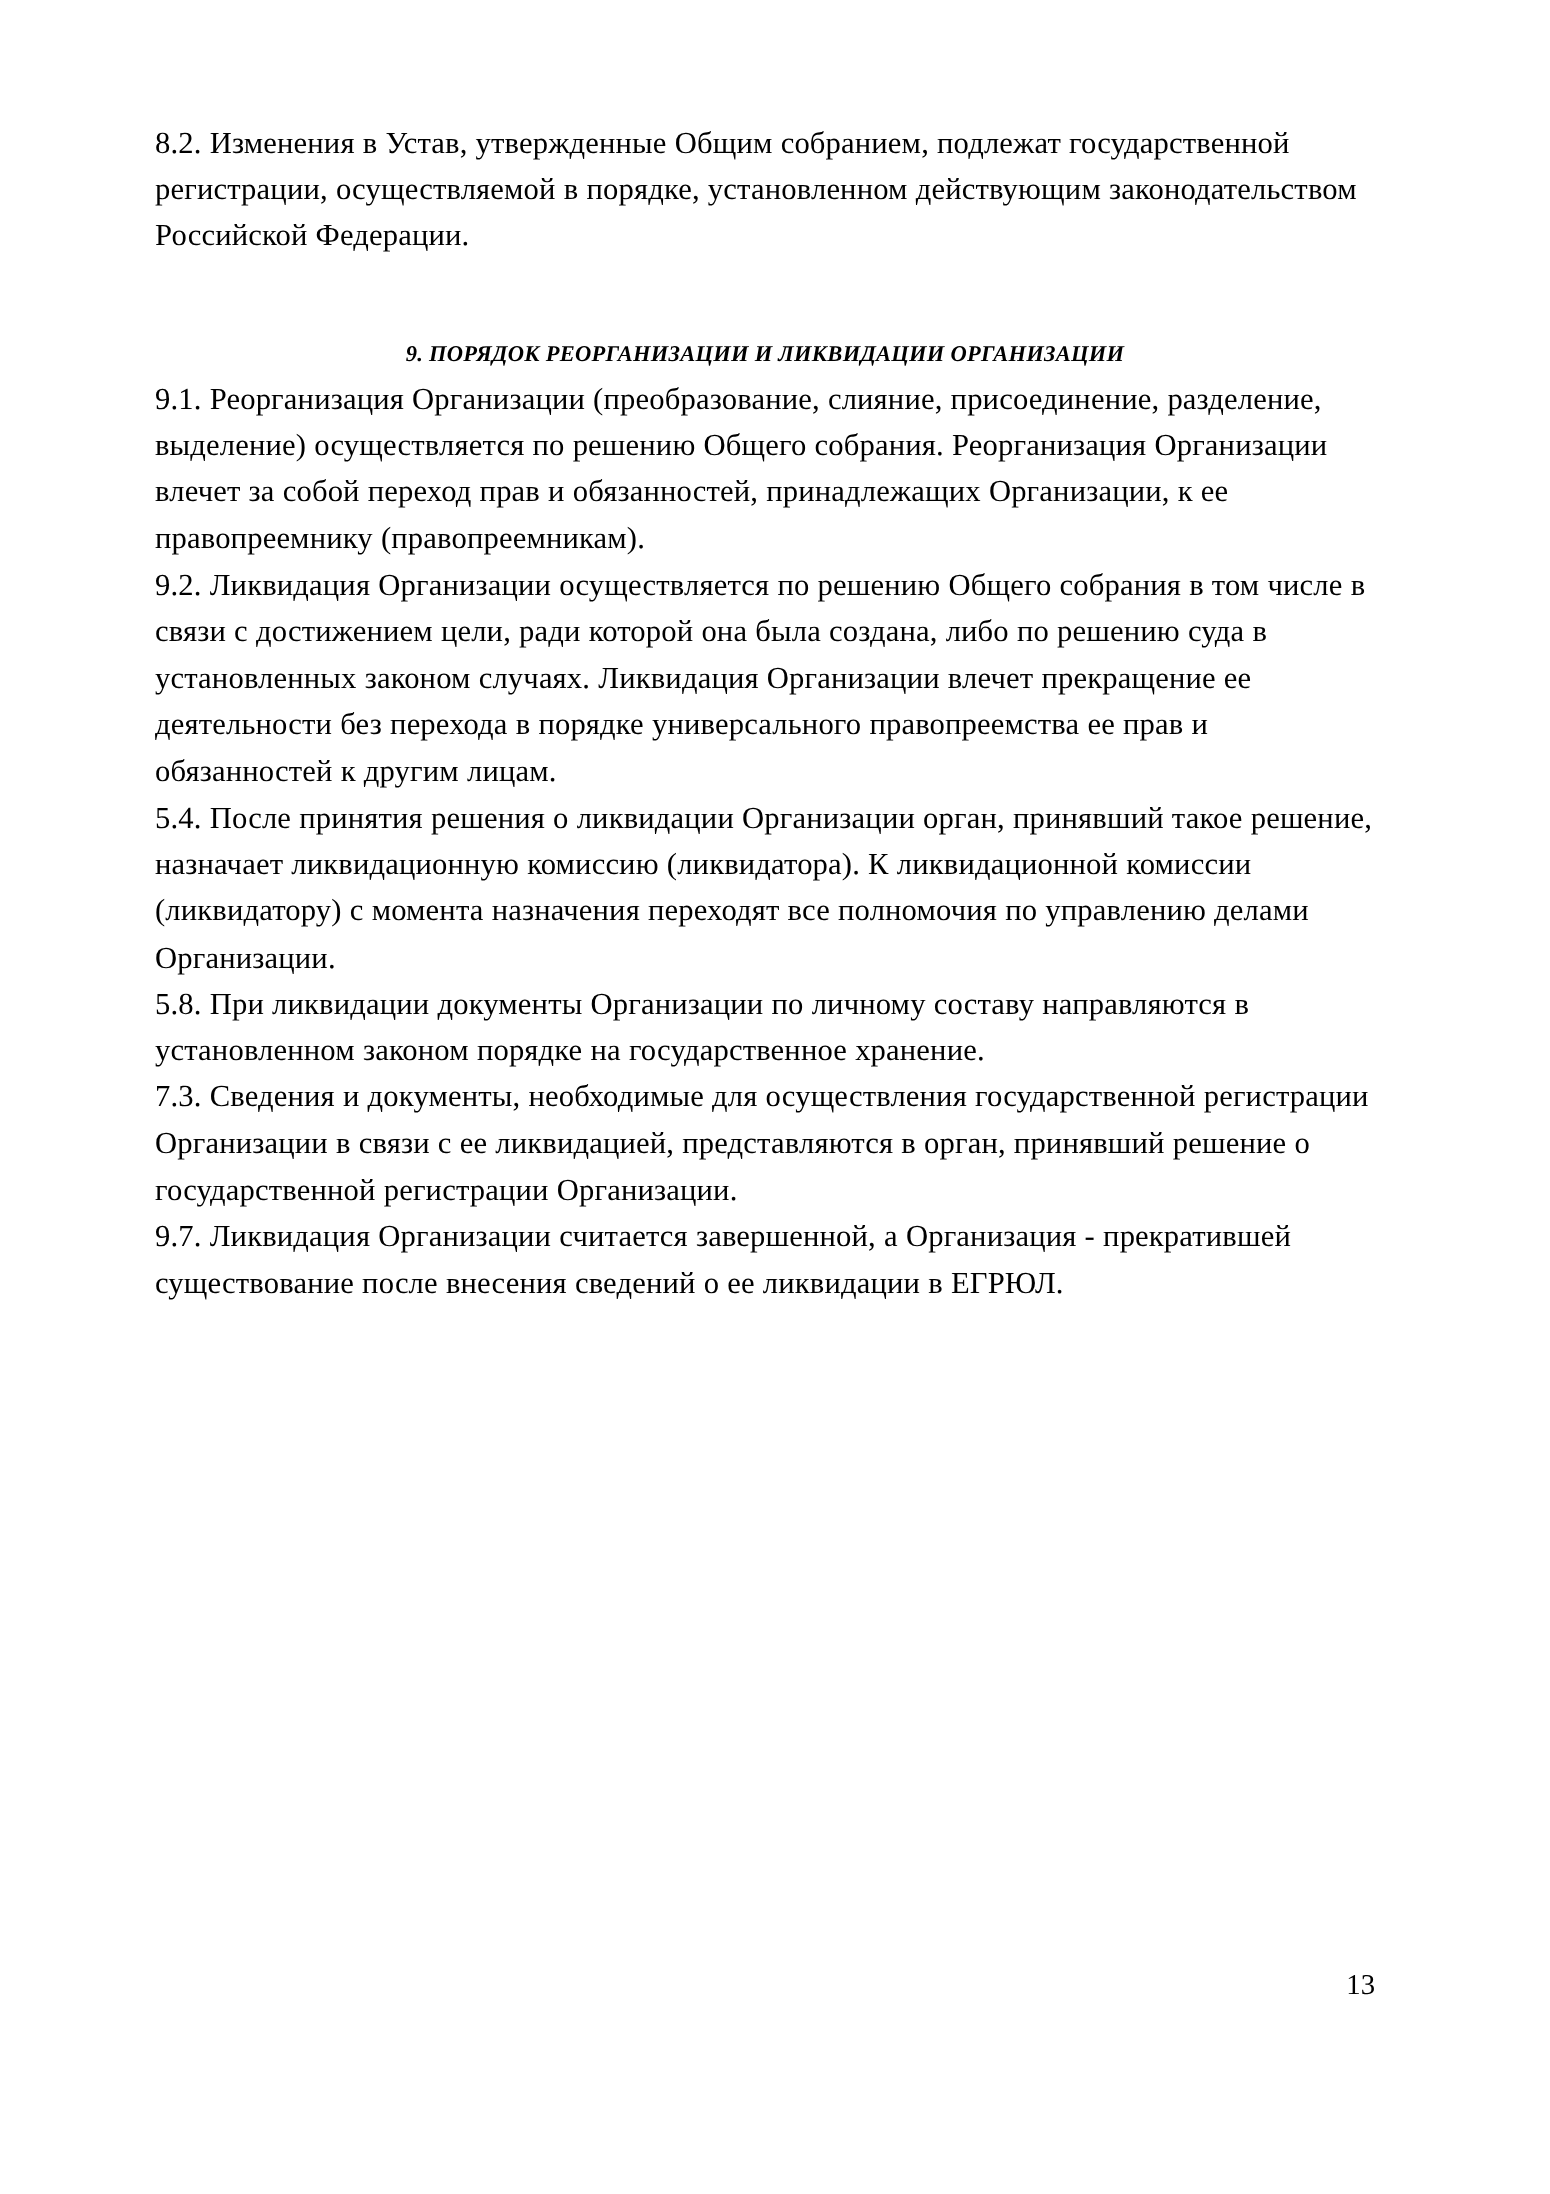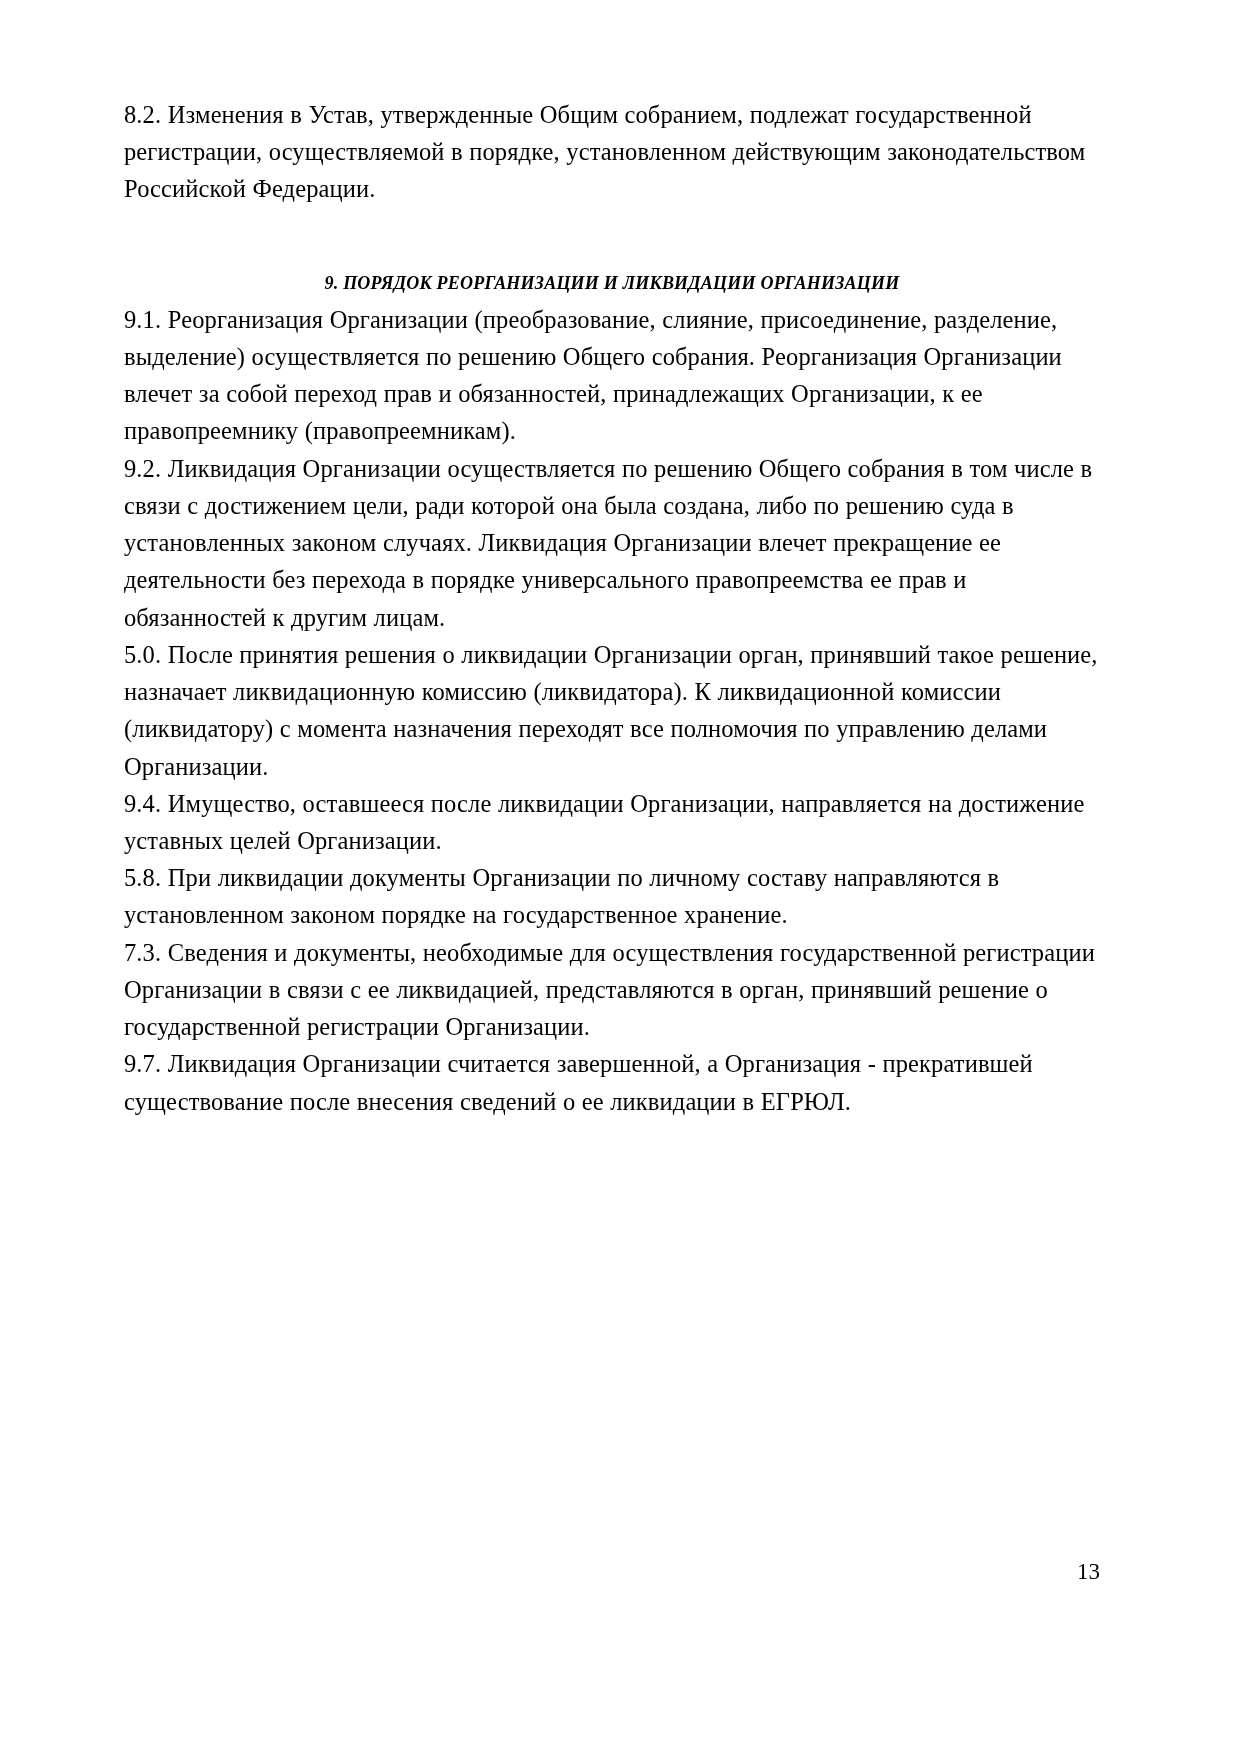--- a/index.html
+++ b/index.html
@@ -47,21 +47,21 @@
   }
   .gap-before-heading {
     height: 62px;
   }
   .gap-after-heading {
     height: 4px;
   }
   .page-number {
     position: absolute;
     right: 140px;
-    bottom: 172px;
+    bottom: 156px;
     font-size: 23px;
     line-height: 1;
     text-align: right;
   }
 </style>
 </head>
 <body>
 
 <div class="page">
 
@@ -73,23 +73,22 @@
     <div class="gap-before-heading"></div>
 
     <h2 class="section-heading">9. ПОРЯДОК РЕОРГАНИЗАЦИИ И ЛИКВИДАЦИИ ОРГАНИЗАЦИИ</h2>
 
     <div class="gap-after-heading"></div>
 
     <p class="para">9.1. Реорганизация Организации (преобразование, слияние, присоединение, разделение, выделение) осуществляется по решению Общего собрания. Реорганизация Организации влечет за собой переход прав и обязанностей, принадлежащих Организации, к ее правопреемнику (правопреемникам).</p>
 
     <p class="para">9.2. Ликвидация Организации осуществляется по решению Общего собрания в том числе в связи с достижением цели, ради которой она была создана, либо по решению суда в установленных законом случаях. Ликвидация Организации влечет прекращение ее деятельности без перехода в порядке универсального правопреемства ее прав и обязанностей к другим лицам.</p>
 
-    <p class="para">5.0. После принятия решения о ликвидации Организации орган, принявший такое решение, назначает ликвидационную комиссию (ликвидатора). К ликвидационной комиссии (ликвидатору) с момента назначения переходят все полномочия по управлению делами Организации.</p>
+    <p class="para">5.4. После принятия решения о ликвидации Организации орган, принявший такое решение, назначает ликвидационную комиссию (ликвидатора). К ликвидационной комиссии (ликвидатору) с момента назначения переходят все полномочия по управлению делами Организации.</p>
 
-    <p class="para">9.4. Имущество, оставшееся после ликвидации Организации, направляется на достижение уставных целей Организации.</p>
 
     <p class="para">5.8. При ликвидации документы Организации по личному составу направляются в установленном законом порядке на государственное хранение.</p>
 
     <p class="para">7.3. Сведения и документы, необходимые для осуществления государственной регистрации Организации в связи с ее ликвидацией, представляются в орган, принявший решение о государственной регистрации Организации.</p>
 
     <p class="para">9.7. Ликвидация Организации считается завершенной, а Организация - прекратившей существование после внесения сведений о ее ликвидации в ЕГРЮЛ.</p>
 
   </div>
 
   <div class="page-number">13</div>

